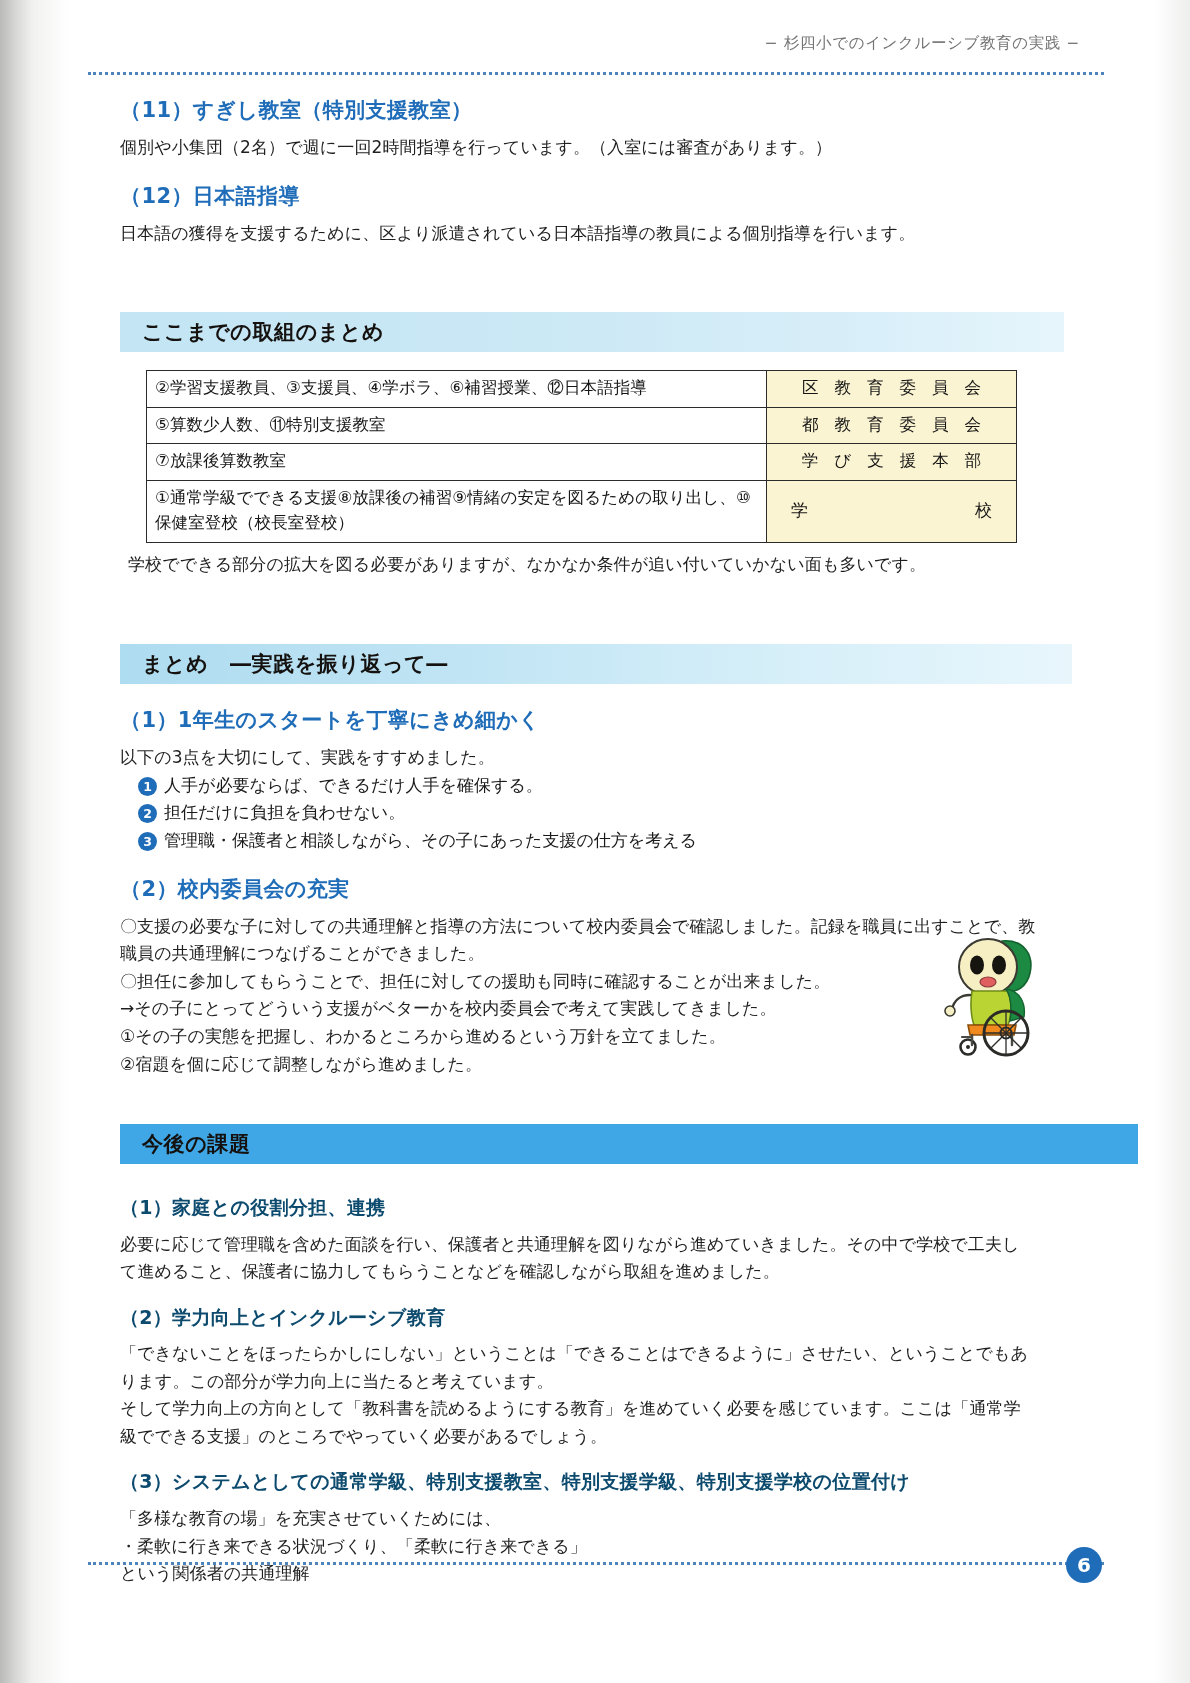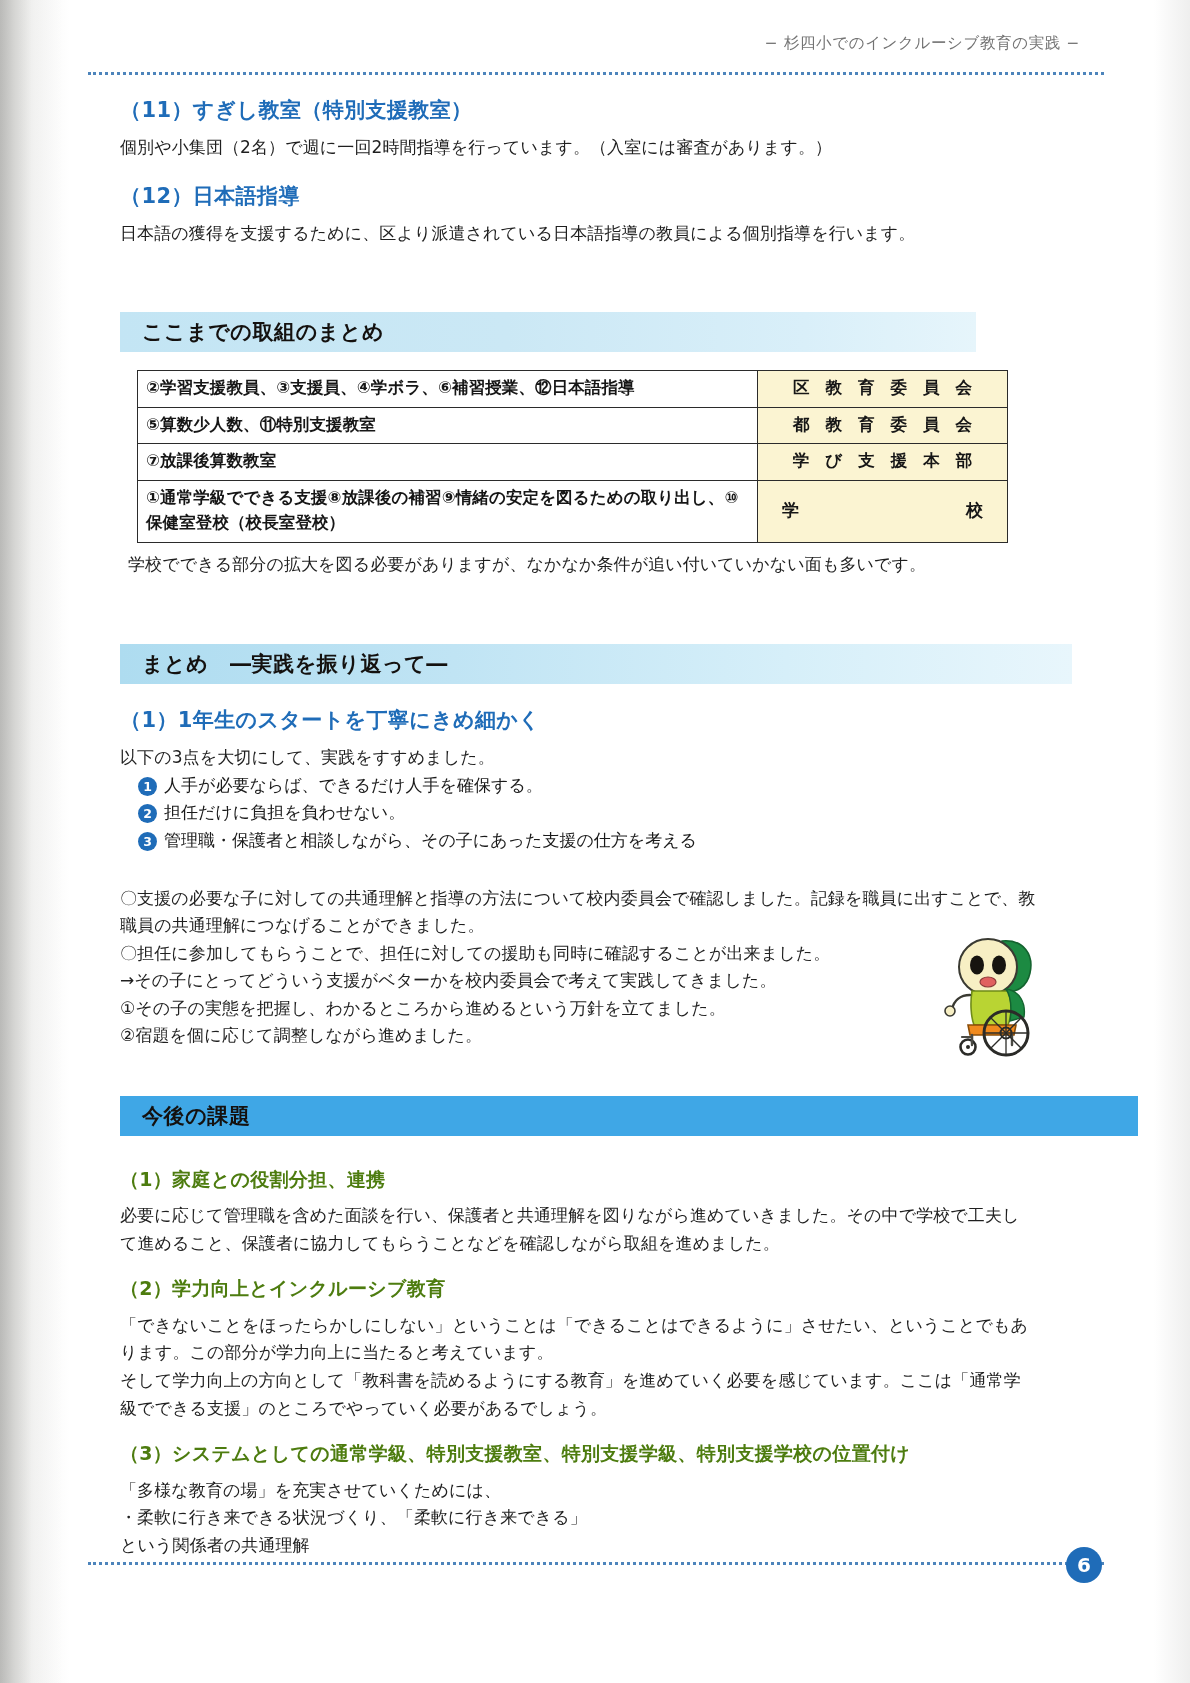--- a/index.html
+++ b/index.html
@@ -76,21 +76,21 @@
     font-size: 21px;
     font-weight: bold;
     color: #1f6cb8;
     letter-spacing: .4px;
     line-height: 1.35;
   }
   h3.sub-head {
     margin: 0;
     font-size: 19px;
     font-weight: bold;
-    color: #4d7c0f;
+    color: #0c4a6e;
     letter-spacing: .3px;
     line-height: 1.4;
   }
   p.body, div.body {
     margin: 0;
     font-size: 17px;
     line-height: 1.62;
     color: #1f1f1f;
     letter-spacing: .1px;
   }
@@ -107,38 +107,37 @@
     display: flex;
     align-items: center;
     padding-left: 22px;
     font-size: 21px;
     font-weight: bold;
     letter-spacing: .6px;
     color: #14110f;
   }
   .band-light {
     background: linear-gradient(90deg, #c3e5f4 0%, #cbe8f5 45%, #d9eff9 80%, #e6f5fb 100%);
-    width: 856px;
+    width: 944px;
   }
   .band-grad {
     background: linear-gradient(90deg, #aedcf0 0%, #c0e4f4 35%, #d6eff9 70%, #e8f6fc 100%);
     width: 952px;
   }
   .band-solid {
     background: #3fa7e6;
     width: 1018px;
   }
 
   
   table.summary {
     border-collapse: collapse;
     width: 870px;
-    margin-left: 17px;
+    margin-left: 26px;
     table-layout: fixed;
-    font-weight: bold;
   }
   table.summary td {
     border: 1.5px solid #2b2b2b;
     font-size: 16.5px;
     line-height: 1.5;
     padding: 5px 8px 6px 8px;
     vertical-align: middle;
     color: #161616;
   }
   td.desc {
@@ -293,20 +292,21 @@
       <span class="bul">2</span>
       <span>担任だけに負担を負わせない。</span>
     </div>
     <div class="bullet-line">
       <span class="bul">3</span>
       <span>管理職・保護者と相談しながら、その子にあった支援の仕方を考える</span>
     </div>
 
     <div style="height:20px"></div>
 
+    <h2 class="num-head">（2）校内委員会の充実</h2>
     <div class="gap-s"></div>
     <div class="body indent1">〇支援の必要な子に対しての共通理解と指導の方法について校内委員会で確認しました。記録を職員に出すことで、教</div>
     <div class="body indent2">職員の共通理解につなげることができました。</div>
     <div class="body indent1">〇担任に参加してもらうことで、担任に対しての援助も同時に確認することが出来ました。</div>
     <div class="body indent2">→その子にとってどういう支援がベターかを校内委員会で考えて実践してきました。</div>
     <div class="body indent1">①その子の実態を把握し、わかるところから進めるという万針を立てました。</div>
     <div class="body indent1">②宿題を個に応じて調整しながら進めました。</div>
 
     <div style="height:46px"></div>
 

